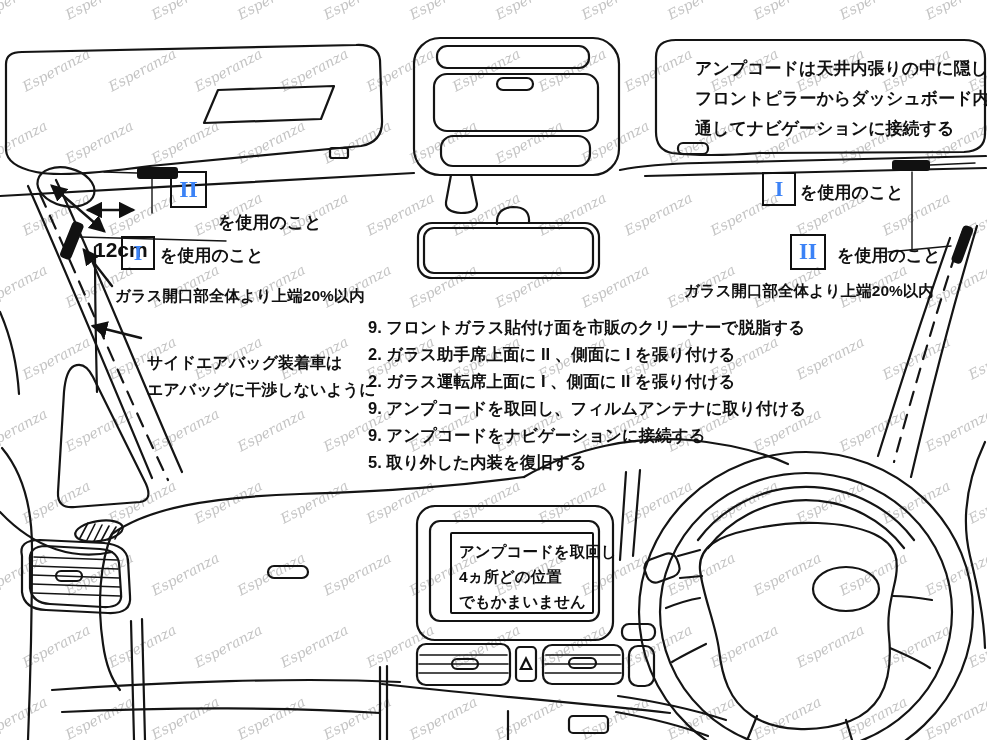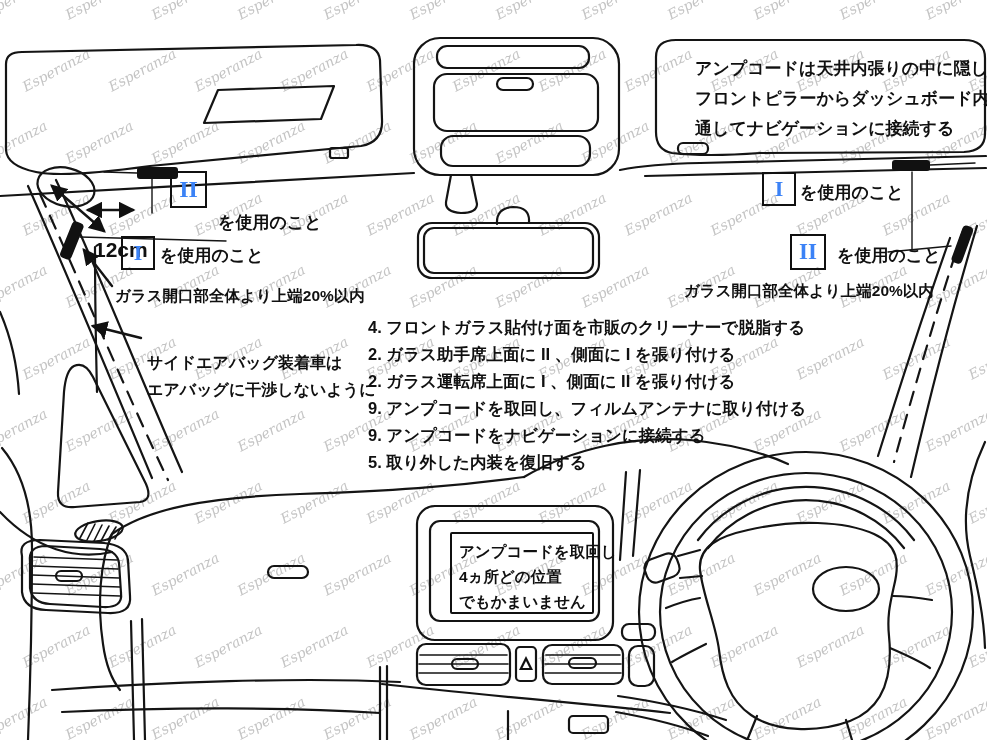--- a/index.html
+++ b/index.html
@@ -343,21 +343,21 @@
   <div class="t" style="left:160px;top:244px;font-size:17px;">を使用のこと</div>
 
   <div class="t" style="left:115px;top:286px;font-size:15.5px;">ガラス開口部全体より上端20%以内</div>
 
   <div class="t" style="left:147px;top:329px;font-size:16px;line-height:27px;margin-top:20px;">
     <div>サイドエアバッグ装着車は</div>
     <div>エアバッグに干渉しないように</div>
   </div>
 
   <div class="t" style="left:368px;top:314px;font-size:16.5px;line-height:27px;">
-    <div>4. フロントガラス貼付け面を市販のクリーナーで脱脂する</div>
+    <div>9. フロントガラス貼付け面を市販のクリーナーで脱脂する</div>
     <div>2. ガラス助手席上面に II 、側面に I を張り付ける</div>
     <div>2. ガラス運転席上面に I 、側面に II を張り付ける</div>
     <div>9. アンプコードを取回し、フィルムアンテナに取り付ける</div>
     <div>9. アンプコードをナビゲーションに接続する</div>
     <div>5. 取り外した内装を復旧する</div>
   </div>
 
   <div class="numbox" style="left:762px;top:172px;width:30px;height:30px;font-size:22px;">I</div>
   <div class="t" style="left:800px;top:181px;font-size:17px;">を使用のこと</div>
 

